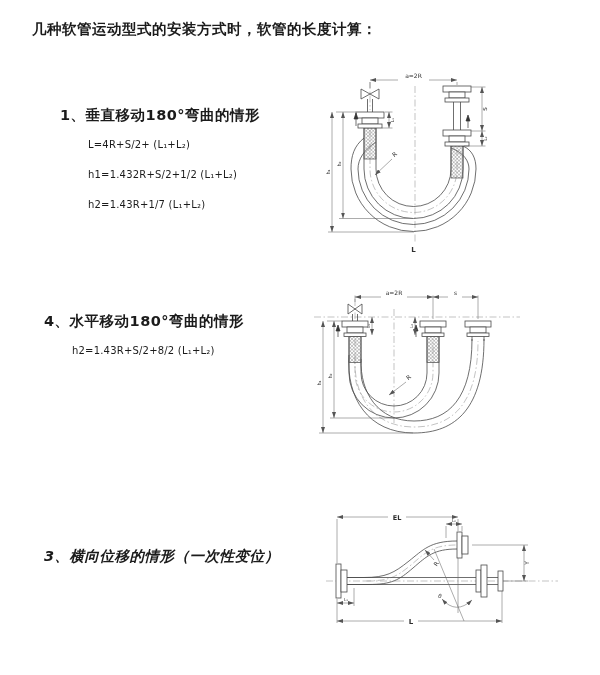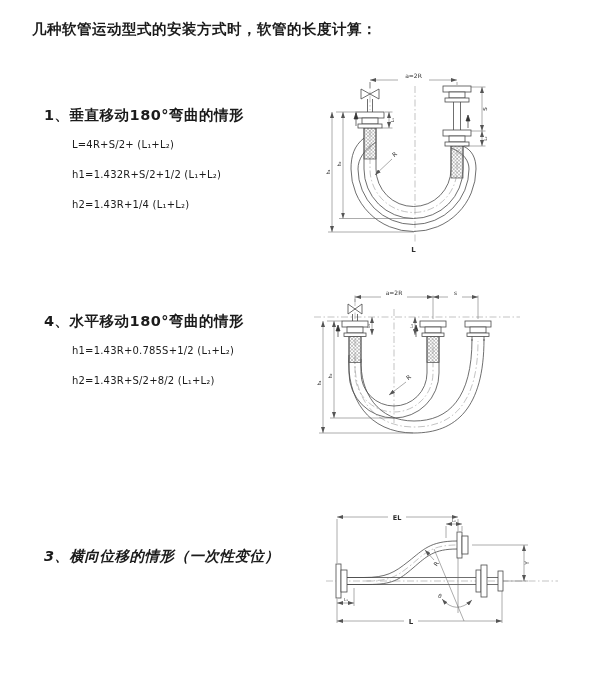--- a/index.html
+++ b/index.html
@@ -13,26 +13,26 @@
   .diagram { position:absolute; }
   svg text { font-family:"DejaVu Sans", sans-serif; fill:#2e2e2e; }
 </style>
 </head>
 <body>
 
 <div class="page">
 
   <div class="doc-title">几种软管运动型式的安装方式时，软管的长度计算：</div>
 
-  <div class="sec" style="top:106px;">
+  <div class="sec" style="top:106px;margin-left:16px;">
     <div class="sec-heading">1、垂直移动180°弯曲的情形</div>
     <div class="formulas">
       <div class="formula">L=4R+S/2+ (L₁+L₂)</div>
       <div class="formula">h1=1.432R+S/2+1/2 (L₁+L₂)</div>
-      <div class="formula">h2=1.43R+1/4 (L₁+L₂)</div>
+      <div class="formula">h2=1.43R+1/7 (L₁+L₂)</div>
     </div>
   </div>
 
   <div class="diagram" style="left:312px; top:66px;">
     <svg width="220" height="196" viewBox="0 0 220 196">
       <defs>
         <marker id="d1ar" markerUnits="userSpaceOnUse" markerWidth="6" markerHeight="4" refX="6" refY="2" orient="auto">
           <path d="M0,0 L6,2 L0,4 Z" fill="#555"></path>
         </marker>
         <marker id="d1ars" markerUnits="userSpaceOnUse" markerWidth="6" markerHeight="4" refX="6" refY="2" orient="auto-start-reverse">
@@ -106,21 +106,20 @@
       <text transform="translate(18,106) rotate(-90)" font-size="5" text-anchor="middle">h₁</text>
       <text transform="translate(29,98) rotate(-90)" font-size="5" text-anchor="middle">h₂</text>
       <text transform="translate(84,90) rotate(-38)" font-size="6" text-anchor="middle">R</text>
       <text x="101.5" y="186" font-size="7" font-weight="600" text-anchor="middle">L</text>
     </svg>
   </div>
 
   <div class="sec" style="top:312px;">
     <div class="sec-heading">4、水平移动180°弯曲的情形</div>
     <div class="formulas">
-      <div class="formula">h1=1.43R+0.785S+1/2 (L₁+L₂)</div>
       <div class="formula">h2=1.43R+S/2+8/2 (L₁+L₂)</div>
     </div>
   </div>
 
   <div class="diagram" style="left:310px; top:283px;">
     <svg width="228" height="180" viewBox="0 0 228 180">
       <defs>
         <marker id="d2ar" markerUnits="userSpaceOnUse" markerWidth="6" markerHeight="4" refX="6" refY="2" orient="auto">
           <path d="M0,0 L6,2 L0,4 Z" fill="#555"></path>
         </marker>

